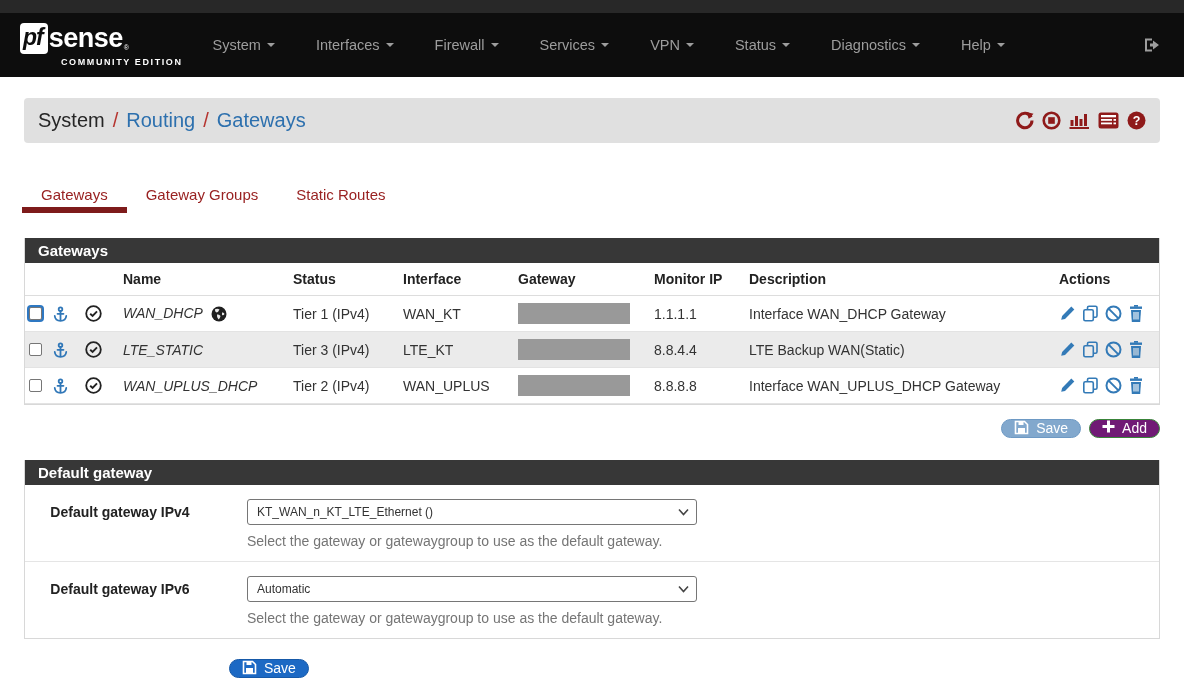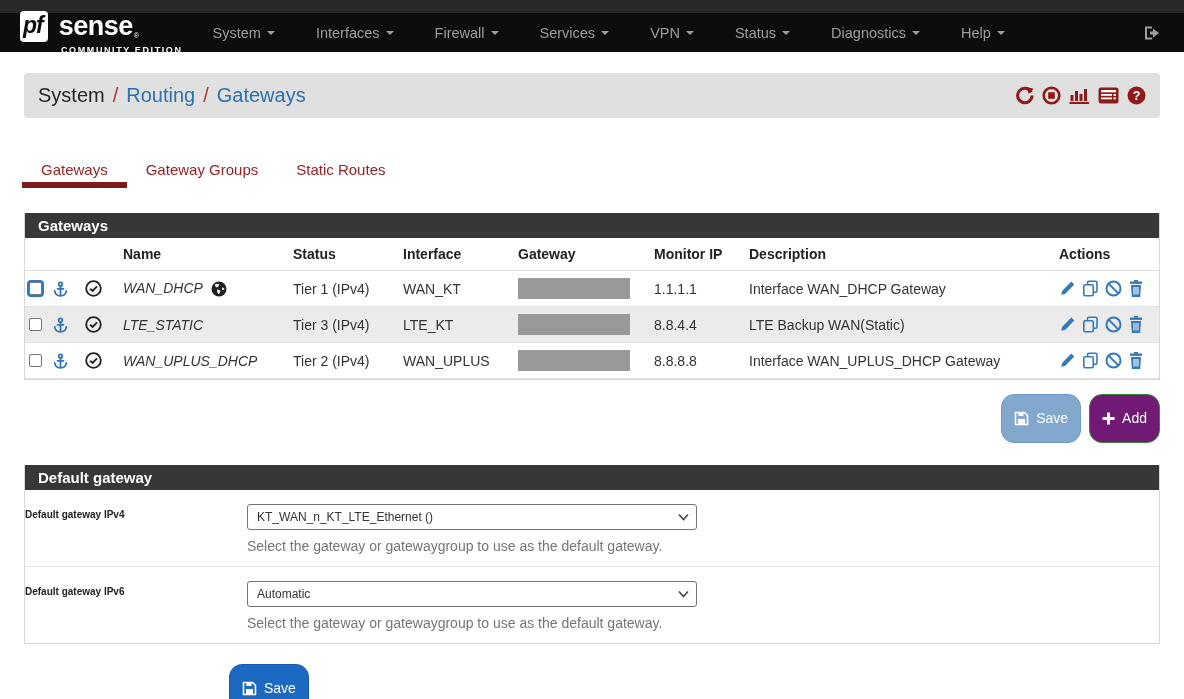--- a/index.html
+++ b/index.html
@@ -4,31 +4,31 @@
 <style>
   * { box-sizing: border-box; }
   html,body { margin:0; padding:0; }
   body {
     width:1184px; height:699px; overflow:hidden;
     background:#fff; font-family:"Liberation Sans", sans-serif;
     color:#333; font-size:14px;
   }
   
   .navbar {
-    height:52px; width:100%;
+    height:77px; width:100%;
     background:linear-gradient(#282828 0,#282828 13px,#0d0d0d 13px,#0d0d0d 100%);
     display:flex; align-items:center; padding:13px 22px 0 20px;
   }
   .brand { display:flex; flex-direction:column; line-height:1; }
   .brand-top { display:flex; align-items:center; }
   .pf-box {
     background:#fff; color:#0d0d0d; font-weight:bold; font-style:italic;
     font-size:23px; padding:3px 5px 5px 3px; border-radius:4px; letter-spacing:-1px;
   }
-  .sense { color:#fff; font-weight:bold; font-size:27px; letter-spacing:-0.5px; margin-left:11px; }
+  .sense { color:#fff; font-weight:bold; font-size:27px; letter-spacing:-0.5px; margin-left:1px; }
   .regmark { color:#fff; font-size:7px; align-self:flex-end; margin:0 0 3px 1px; }
   .edition { color:#fff; font-size:9px; font-weight:bold; letter-spacing:1.6px; margin-top:4px;padding-left:41px; }
   .nav-menus { display:flex; list-style:none; margin:0 0 0 30px; padding:0; }
   .nav-item {
     color:#9d9d9d; font-size:14.5px; margin-right:41px; cursor:pointer;
     display:flex; align-items:center; white-space:nowrap;
   }
   .caret {
     display:inline-block; margin-left:6px; width:0; height:0;
     border-left:4px solid transparent; border-right:4px solid transparent;
@@ -75,32 +75,32 @@
   }
   .rowcheck.focused { box-shadow:0 0 0 2px #2e78c2; }
   .icon-inline { vertical-align:middle; display:inline-block; }
   .gw-redacted { width:112px; height:21px; background:#999; }
   .name-cell { white-space:nowrap;font-style:italic; }
   .actions-cell { white-space:nowrap; }
   .actions-cell svg { margin-right:2px; cursor:pointer; vertical-align:middle; }
   
   .table-btn-row { display:flex; justify-content:flex-end; gap:8px; margin-top:14px; }
   .btn {
-    display:inline-flex; align-items:center; gap:7px; border-radius:13px;
-    font-size:14px; color:#fff; padding:15px 12px; cursor:pointer; border:1px solid transparent;
+    display:inline-flex; align-items:flex-start; gap:7px; border-radius:13px;
+    font-size:14px; color:#fff; padding:0 12px; cursor:pointer; border:1px solid transparent;
     line-height:17px;
   }
   .btn-save-muted { background:#82a8cd; border-color:#6d99c4; }
   .btn-add { background:#701a75; border-color:#398439; }
   .btn-primary { background:#1c69c4; border-color:#1659a8; }
   
   .form-row { padding:14px 0 12px; display:flex; }
   .form-row + .form-row { border-top:1px solid #e5e5e5; }
   .form-label {
-    width:190px; text-align:left; font-weight:bold; font-size:10px; color:#222;
+    width:190px; text-align:center; font-weight:bold; font-size:14px; color:#222;
     padding-top:5px; flex:none;
   }
   .form-field { margin-left:32px; }
   .select-wrap {
     position:relative; width:450px; height:26px; border:1px solid #767676;
     border-radius:3px; background:#fff; cursor:pointer;
   }
   .select-value {
     font-size:12px; color:#333; line-height:24px; padding:0 24px 0 9px;
     white-space:nowrap; overflow:hidden;

